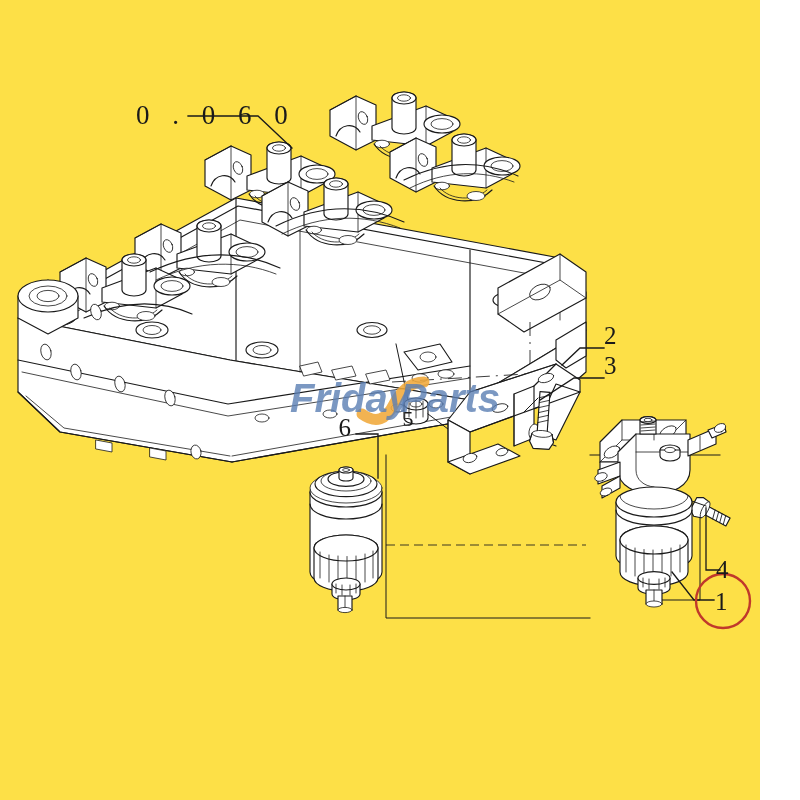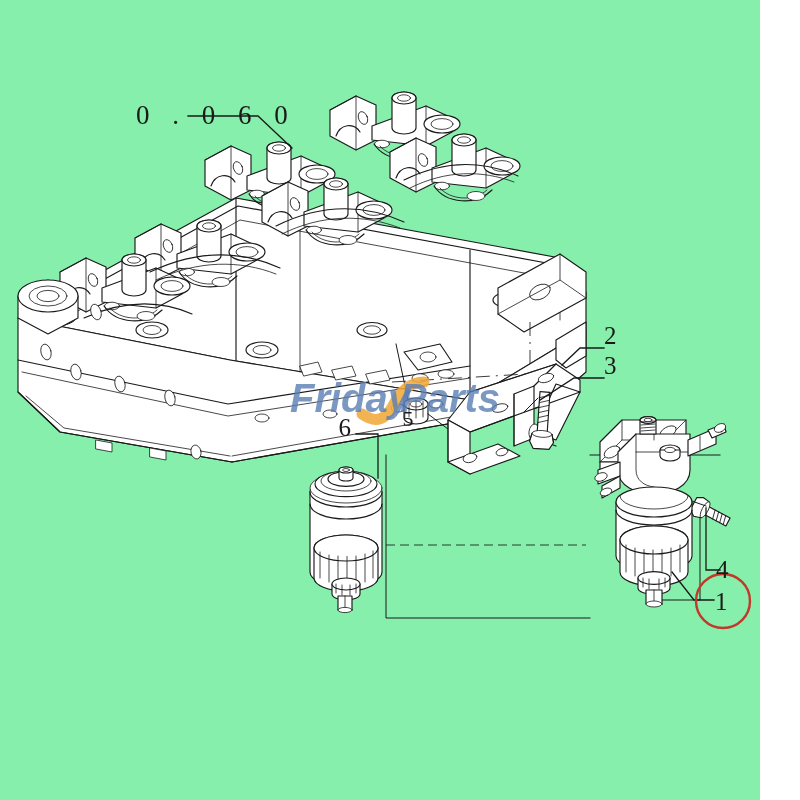--- a/index.html
+++ b/index.html
@@ -2,21 +2,21 @@
 <html><head>
 <meta charset="utf-8">
 <title>Parts Diagram</title>
 <style>
   html,body{margin:0;padding:0;background:#ffffff;}
   body{
     width:800px;height:800px;overflow:hidden;
     font-family:"Liberation Serif", serif;
     position:relative;
   }
-  #stage{position:relative;width:760px;height:800px;background:#86efac;}
+  #stage{position:relative;width:760px;height:800px;background:#fde047;}
   #stage svg{position:absolute;left:0;top:0;width:800px;height:800px;}
   .wm-layer{position:absolute;left:0;top:0;width:800px;height:800px;pointer-events:none;}
 </style>
 </head>
 <body>
 
 <div id="stage">
 
 <svg viewBox="0 0 800 800" xmlns="http://www.w3.org/2000/svg">
   <defs>

